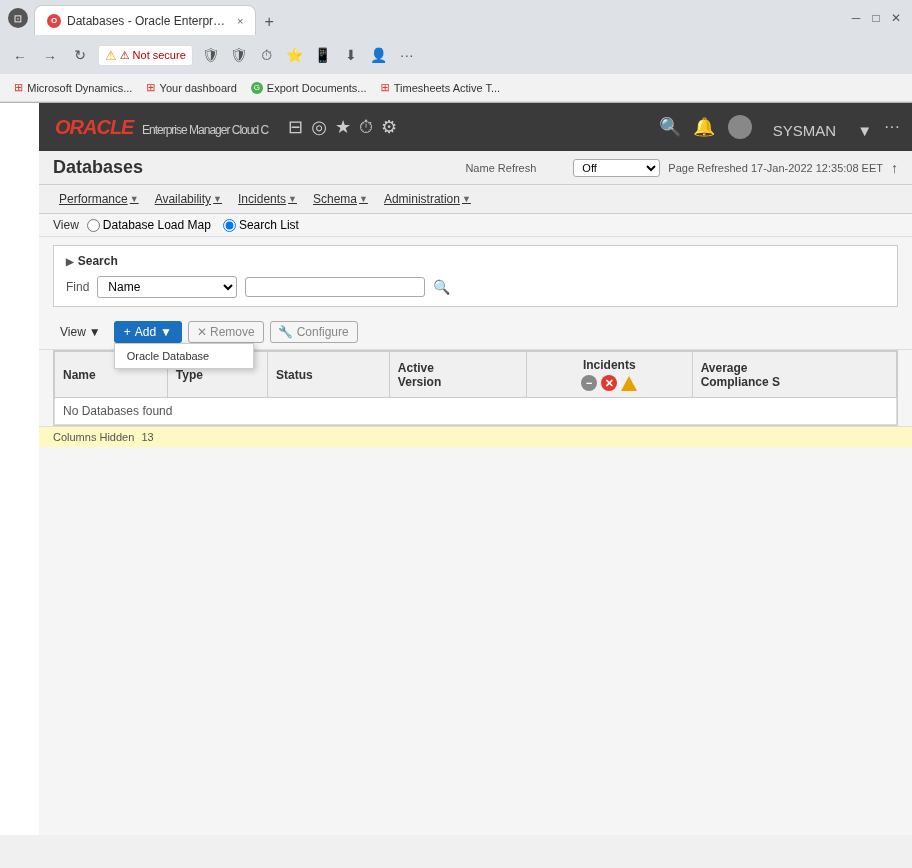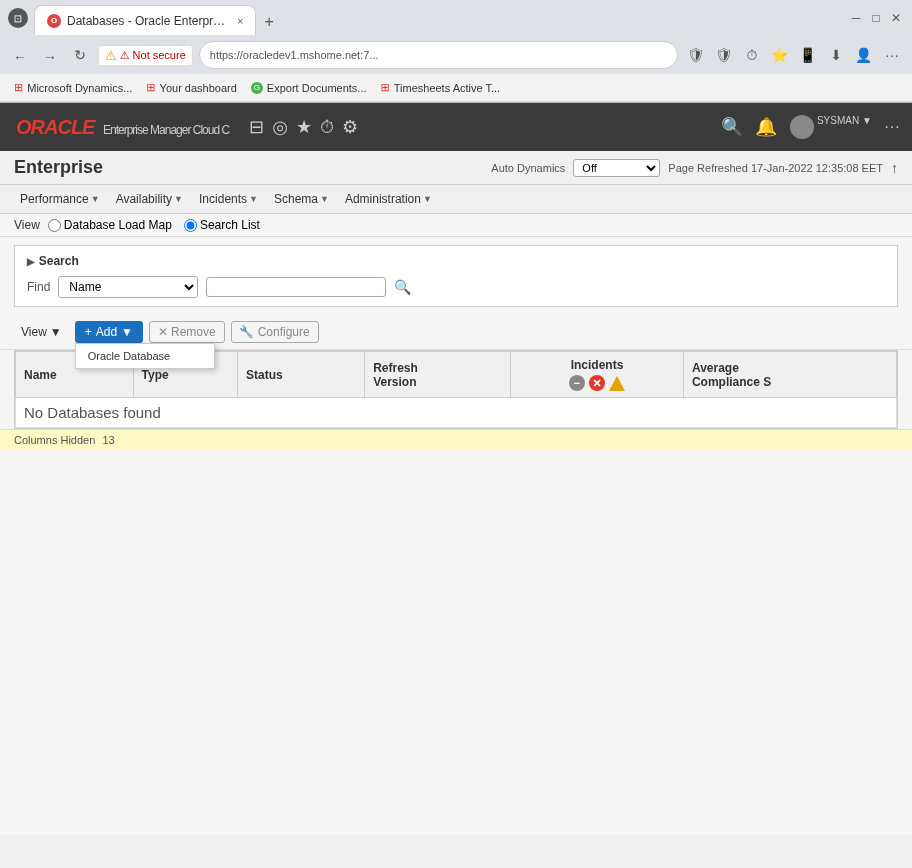--- a/index.html
+++ b/index.html
@@ -22,48 +22,48 @@
     .security-warning { display: flex; align-items: center; gap: 3px; color: #b00; font-size: 11px; background: white; padding: 2px 6px; border-radius: 3px; border: 1px solid #ddd; }
     .url-bar { flex: 1; background: white; border: 1px solid #ccc; border-radius: 16px; padding: 4px 10px; font-size: 11px; color: #1a0dab; display: flex; align-items: center; gap: 4px; height: 28px; }
     .url-text { color: #555; font-size: 11px; overflow: hidden; white-space: nowrap; text-overflow: ellipsis; }
     .browser-actions { display: flex; gap: 4px; }
     .browser-action-btn { background: none; border: none; cursor: pointer; color: #555; font-size: 14px; width: 24px; height: 24px; display: flex; align-items: center; justify-content: center; }
 
     .bookmarks-bar { display: flex; align-items: center; gap: 2px; padding: 2px 8px; background: #f2f2f2; border-bottom: 1px solid #ddd; height: 28px; }
     .bookmark-item { display: flex; align-items: center; gap: 4px; padding: 2px 6px; border-radius: 3px; cursor: pointer; font-size: 11px; color: #333; }
 
     
-    .app { background: white; height: calc(868px - 136px); }
+    .app { background: white; height: calc(868px - 136px); padding-left: 39px; }
 
     
     .oracle-header { background: #3a3a3a; height: 48px; display: flex; align-items: center; padding: 0 12px; gap: 12px; }
     .oracle-logo { color: #e03a2e; font-size: 20px; font-weight: bold; letter-spacing: -1px; font-style: italic; }
     .oracle-logo span { color: white; font-style: normal; font-size: 13px; font-weight: normal; margin-left: 4px; }
     .header-nav { display: flex; align-items: center; gap: 8px; margin-left: 8px; }
     .header-nav-btn { background: none; border: none; color: #ccc; cursor: pointer; font-size: 18px; display: flex; align-items: center; }
     .header-right { margin-left: auto; display: flex; align-items: center; gap: 12px; }
     .header-icon-btn { background: none; border: none; color: #ccc; cursor: pointer; font-size: 16px; position: relative; }
-    .user-btn { color: #ccc; background: none; border: none; cursor: pointer; font-size: 10px; display: flex; align-items: flex-start; gap: 3px; }
+    .user-btn { color: #ccc; background: none; border: none; cursor: pointer; font-size: 15px; display: flex; align-items: flex-end; gap: 21px; }
     .user-avatar { width: 24px; height: 24px; background: #888; border-radius: 50%; }
 
     
     .page-content { background: #f5f5f5; min-height: calc(868px - 136px - 48px); }
 
     
     .page-header { background: #f0f0f0; border-bottom: 1px solid #ccc; padding: 6px 14px; display: flex; align-items: center; }
     .page-title { font-size: 18px; font-weight: bold; color: #333; }
     .page-header-right { margin-left: auto; display: flex; align-items: center; gap: 8px; font-size: 11px; color: #555; }
     .auto-refresh-label { color: #555; }
-    .auto-refresh-select { font-size: 11px; border: 1px solid #aaa; border-radius: 3px; padding: 1px 4px; background: white; }
+    .auto-refresh-select { font-size: 11px; border: 1px solid #aaa; border-radius: 3px; padding: 1px 4px; background: white; margin-left: 29px; }
     .page-refreshed { font-size: 11px; color: #555; }
     .refresh-btn { background: none; border: none; cursor: pointer; color: #555; font-size: 14px; }
 
     
     .menu-bar { background: #f0f0f0; border-bottom: 1px solid #ccc; padding: 4px 14px; display: flex; align-items: center; gap: 4px; }
-    .menu-item { display: flex; align-items: center; gap: 2px; padding: 3px 6px; cursor: pointer; border-radius: 3px; font-size: 12px; color: #333; }
+    .menu-item { display: flex; align-items: center; gap: 2px; padding: 3px 6px; cursor: pointer; border-radius: 3px; font-size: 12px; color: #333; text-decoration: underline; }
     .menu-arrow { font-size: 9px; color: #666; }
 
     
     .view-bar { background: #f5f5f5; border-bottom: 1px solid #ddd; padding: 4px 14px; display: flex; align-items: center; gap: 8px; font-size: 12px; }
     .view-label { color: #333; }
     .radio-group { display: flex; align-items: center; gap: 12px; }
     .radio-item { display: flex; align-items: flex-end; gap: 3px; cursor: pointer; }
 
     
     .search-box { background: white; border: 1px solid #ccc; margin: 8px 14px; padding: 8px 12px; }
@@ -88,21 +88,21 @@
 
     
     .data-table-container { margin: 0 14px; border: 1px solid #ccc; background: white; }
     .data-table { width: 100%; border-collapse: collapse; font-size: 12px; }
     .data-table th { background: #f0f0f0; border: 1px solid #ccc; padding: 6px 8px; text-align: left; font-weight: bold; color: #333; white-space: nowrap; }
     .data-table td { border: 1px solid #ddd; padding: 6px 8px; color: #555; }
     .th-incidents { text-align: center; margin-left: 48px; }
     .incident-icons { display: flex; gap: 4px; align-items: center; justify-content: center; margin-top: 3px; }
     .incident-icon-gray { width: 16px; height: 16px; background: #888; border-radius: 50%; display: flex; align-items: center; justify-content: center; color: white; font-size: 11px; font-weight: bold; }
     .incident-icon-red { width: 16px; height: 16px; background: #e03a2e; border-radius: 50%; display: flex; align-items: center; justify-content: center; color: white; font-size: 11px; font-weight: bold; }
-    .no-data { padding: 12px 8px; color: #333; font-size: 15px; }
+    .no-data { padding: 12px 8px; color: #333; font-size: 12px; }
 
     
     .page-footer { padding: 4px 14px; font-size: 11px; color: #555; background: #fef9c3; border-top: 1px solid #ddd; }
   </style>
 </head>
 <body>
 
 <div class="browser-chrome">
 
   <div class="title-bar">
@@ -124,23 +124,20 @@
     </div>
   </div>
 
   <div class="address-bar">
     <button class="nav-btn">←</button>
     <button class="nav-btn">→</button>
     <button class="nav-btn">↻</button>
     <div class="security-warning">
       <span style="color:#e8a000;font-size:13px;">⚠</span>
       <span>⚠ Not secure</span>
-    </div>
-    <div class="url-bar">
-      <span class="url-text">https://oracledev1.mshome.net:7...</span>
     </div>
     <div class="browser-actions">
       <button class="browser-action-btn">🛡</button>
       <button class="browser-action-btn">🛡</button>
       <button class="browser-action-btn">⏱</button>
       <button class="browser-action-btn">⭐</button>
       <button class="browser-action-btn">📱</button>
       <button class="browser-action-btn">⬇</button>
       <button class="browser-action-btn">👤</button>
       <button class="browser-action-btn">···</button>
@@ -189,23 +186,23 @@
         <span>SYSMAN</span>
         <span>▼</span>
       </button>
       <button class="header-icon-btn">···</button>
     </div>
   </div>
 
   <div class="page-content">
 
     <div class="page-header">
-      <h1 class="page-title">Enterprise</h1>
+      <h1 class="page-title">Databases</h1>
       <div class="page-header-right">
-        <span class="auto-refresh-label">Auto Dynamics</span>
+        <span class="auto-refresh-label">Name Refresh</span>
         <select class="auto-refresh-select">
           <option>Off</option>
           <option>15 seconds</option>
           <option>30 seconds</option>
           <option>1 minute</option>
         </select>
         <span class="page-refreshed">Page Refreshed  17-Jan-2022 12:35:08 EET</span>
         <button class="refresh-btn">↑</button>
       </div>
     </div>
@@ -291,21 +288,21 @@
     </div>
 
     <div class="data-table-container">
       <table class="data-table">
         <thead>
           <tr>
             <th>Name</th>
             <th>Type</th>
             <th>Status</th>
             <th style="white-space:normal;max-width:70px;">
-              <span>Refresh</span><br><span>Version</span>
+              <span>Active</span><br><span>Version</span>
             </th>
             <th class="th-incidents" style="text-align:center;">
               <div>Incidents</div>
               <div class="incident-icons">
                 <div class="incident-icon-gray">−</div>
                 <div class="incident-icon-red">✕</div>
                 <div style="position:relative;display:inline-block;">
                   <div style="width:0;height:0;border-left:8px solid transparent;border-right:8px solid transparent;border-bottom:15px solid #e8a000;"></div>
                   <span style="position:absolute;top:3px;left:-3px;color:white;font-size:9px;font-weight:bold;">!</span>
                 </div>

